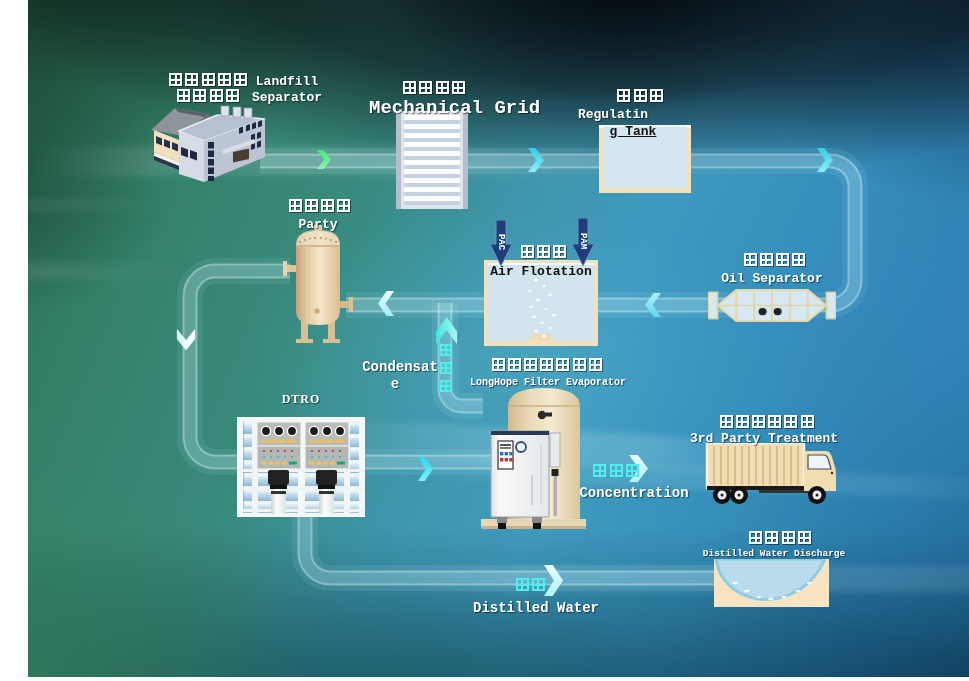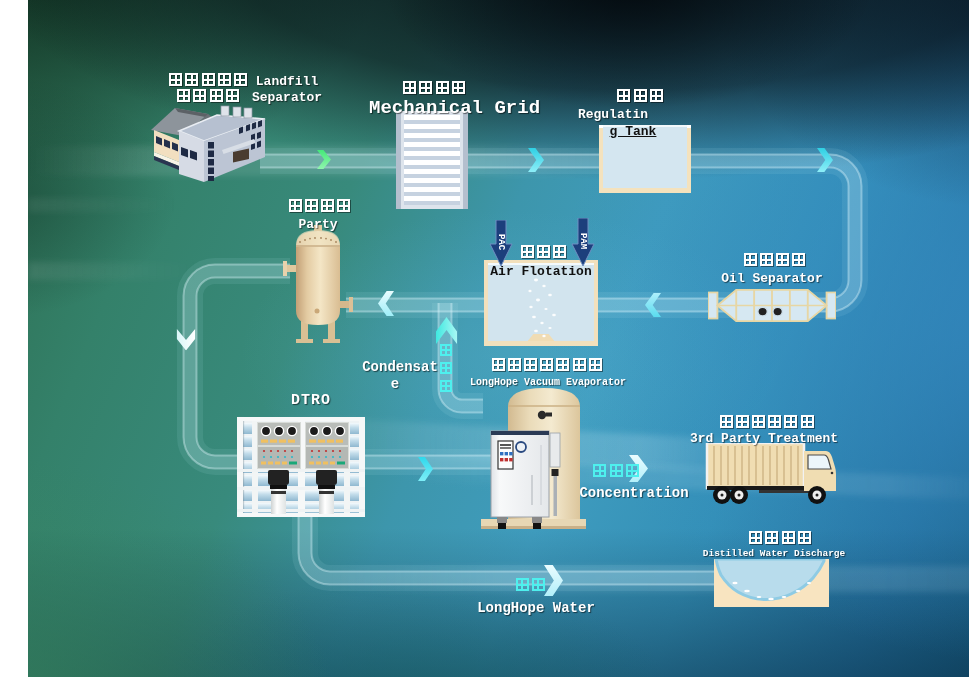--- a/index.html
+++ b/index.html
@@ -477,28 +477,28 @@
 <div class="lab dk" style="left:458px;top:264px;width:110px;font-size:13px;">Air Flotation</div>
 
 <div class="lab" style="left:259px;top:199px;width:62px;font-size:15px;"><span class="hz h15 w"></span><span class="hz h15 w"></span><span class="hz h15 w"></span><span class="hz h15 w"></span></div>
 <div class="lab" style="left:264px;top:217px;width:52px;font-size:13px;">Party</div>
 
 <div class="lab" style="left:332px;top:359px;width:80px;font-size:14px;">Condensat</div>
 <div class="lab" style="left:332px;top:376px;width:70px;font-size:14px;">e</div>
 <div class="lab cy" style="left:410px;top:342px;width:16px;font-size:14px;line-height:18px;"><span class="hz h14"></span><br><span class="hz h14"></span><br><span class="hz h14"></span></div>
 
 <div class="lab" style="left:462px;top:358px;width:112px;font-size:15px;"><span class="hz h15 w"></span><span class="hz h15 w"></span><span class="hz h15 w"></span><span class="hz h15 w"></span><span class="hz h15 w"></span><span class="hz h15 w"></span><span class="hz h15 w"></span></div>
-<div class="lab" style="left:440px;top:377px;width:160px;font-size:10px;">LongHope Vacuum Evaporator</div>
-
-<div class="lab" style="left:243px;top:392px;width:60px;font-size:15px;font-family:Liberation Mono, monospace;letter-spacing:1px;text-align:right;">DTRO</div>
+<div class="lab" style="left:440px;top:377px;width:160px;font-size:10px;">LongHope Filter Evaporator</div>
+
+<div class="lab" style="left:243px;top:392px;width:60px;font-size:12px;font-family:Liberation Serif, serif;letter-spacing:1px;">DTRO</div>
 
 <div class="lab" style="left:690px;top:415px;width:92px;font-size:15px;"><span class="hz h15 w"></span><span class="hz h15 w"></span><span class="hz h15 w"></span><span class="hz h15 w"></span><span class="hz h15 w"></span><span class="hz h15 w"></span></div>
 <div class="lab" style="left:655px;top:431px;width:162px;font-size:13px;">3rd Party Treatment</div>
 
 <div class="lab" style="left:718px;top:531px;width:68px;font-size:15px;"><span class="hz h15 w"></span><span class="hz h15 w"></span><span class="hz h15 w"></span><span class="hz h15 w"></span></div>
 <div class="lab" style="left:672px;top:548px;width:148px;font-size:9.5px;">Distilled Water Discharge</div>
 
 <div class="lab cy" style="left:563px;top:464px;width:50px;font-size:15px;"><span class="hz h15"></span><span class="hz h15"></span><span class="hz h15"></span></div>
 <div class="lab" style="left:548px;top:485px;width:116px;font-size:14px;">Concentration</div>
 
 <div class="lab cy" style="left:486px;top:578px;width:32px;font-size:15px;"><span class="hz h15"></span><span class="hz h15"></span></div>
-<div class="lab" style="left:445px;top:600px;width:126px;font-size:14px;">LongHope Water</div>
+<div class="lab" style="left:445px;top:600px;width:126px;font-size:14px;">Distilled Water</div>
 
 </div>
 </body></html>

